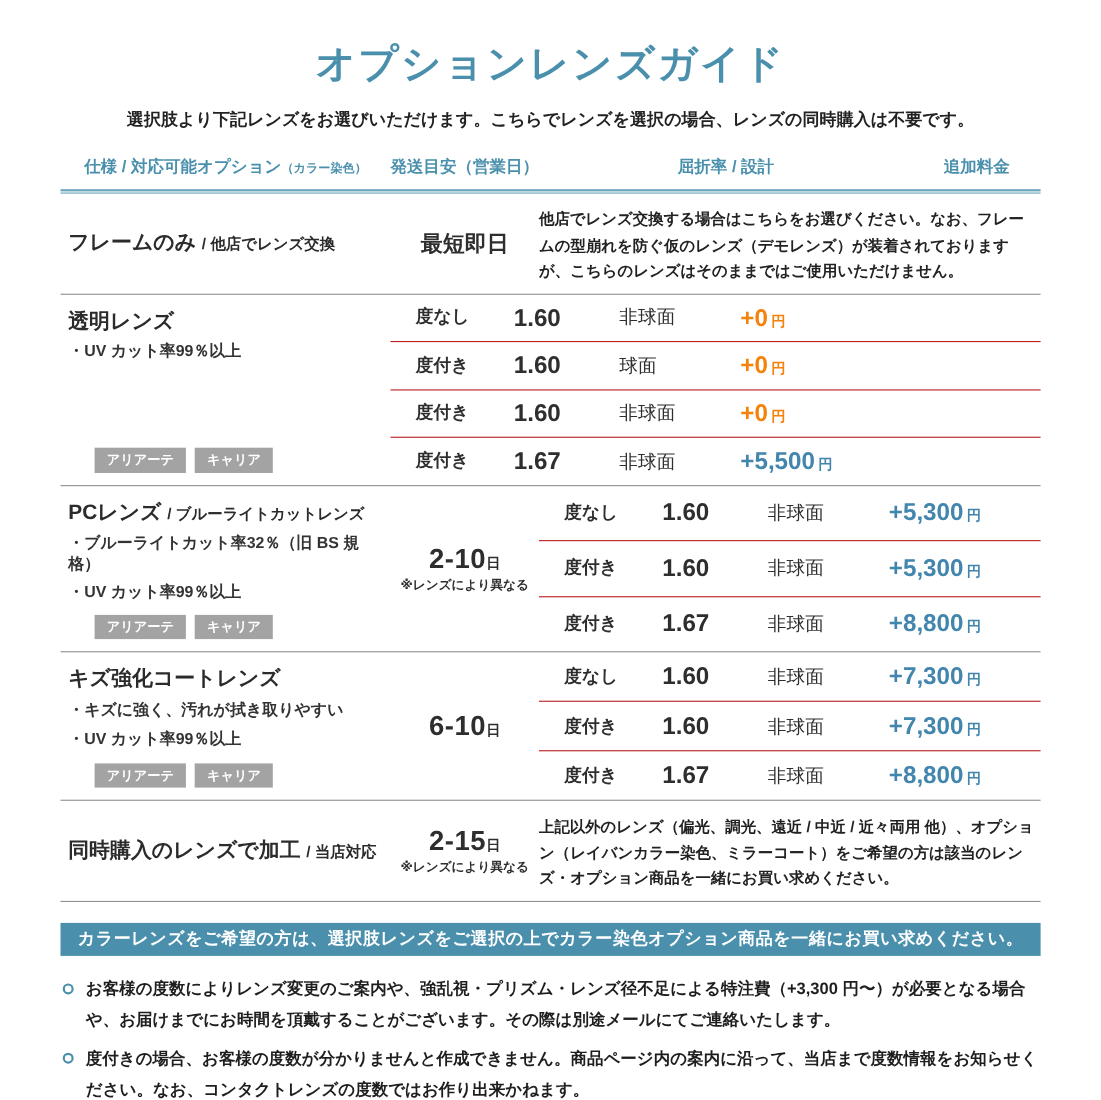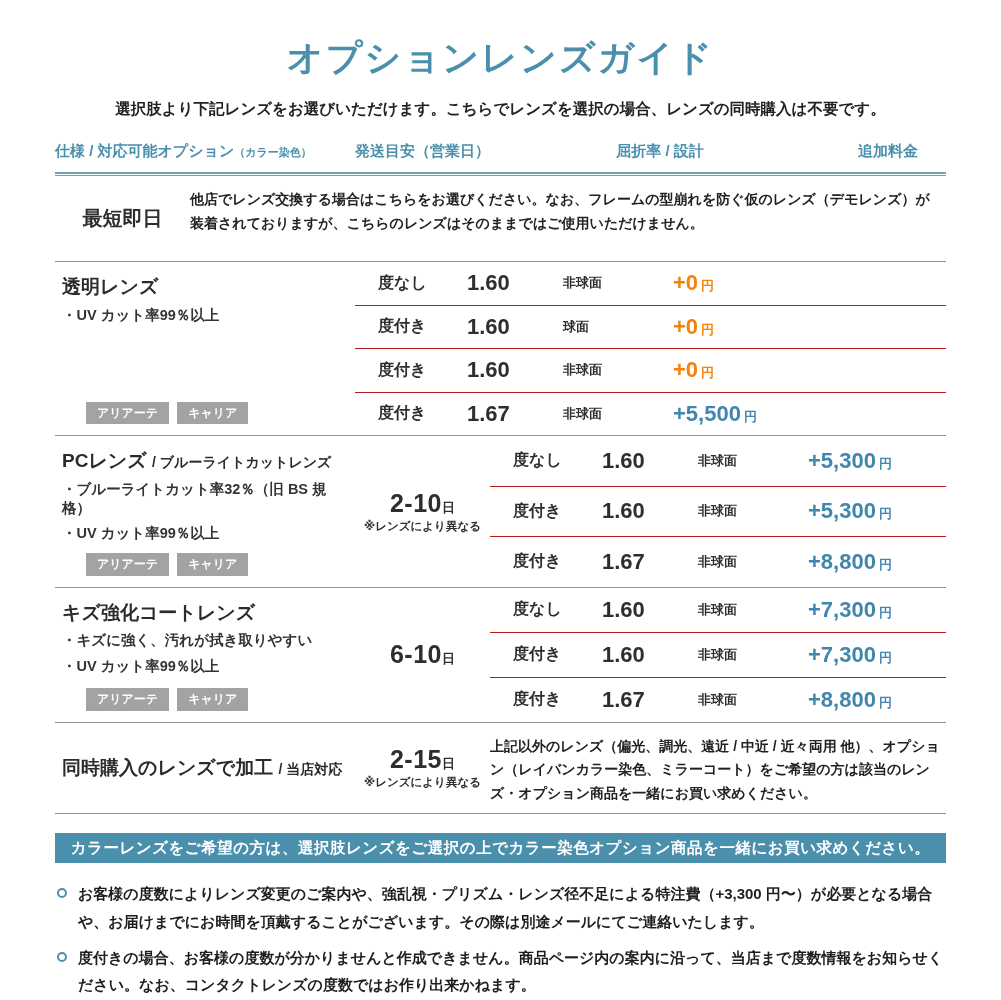--- a/index.html
+++ b/index.html
@@ -6,21 +6,21 @@
   html,body { width:1001px; height:1000px; background:#ffffff; overflow:hidden;
     font-family:"Liberation Sans","DejaVu Sans",sans-serif; color:#2e2e2e; }
 
   .page { width:1001px; height:1000px; padding-top:34px; }
 
   .title { text-align:center; font-size:36px; font-weight:bold; color:#4a90ad; letter-spacing:2px; }
   .subtitle { text-align:center; font-size:15.5px; font-weight:bold; margin-top:16px; color:#222; }
 
   .header-row { display:flex; margin:22px 55px 0; align-items:flex-end; }
   .hdr { color:#4a90ad; font-weight:bold; font-size:15px; }
-  .hdr-spec { width:300px; }
+  .hdr-spec { width:300px; text-align:center; }
   .hdr-spec .small { font-size:11px; }
   .hdr-ship { width:135px; text-align:center; }
   .hdr-right { flex:1; display:flex; }
   .hdr-index { width:340px; text-align:center; }
   .hdr-fee { flex:1; text-align:center; }
 
   .dbl-line { margin:11px 55px 0; height:4px; border-top:2px solid #6aa3bc; border-bottom:1px solid #6aa3bc; }
 
   .tbl { margin:0 55px; width:891px; }
   .section { display:flex; border-bottom:1px solid #909090; }
@@ -42,21 +42,21 @@
   .ship-main { font-size:20px; font-weight:bold; }
   .ship-days { font-size:25px; font-weight:bold; letter-spacing:0.5px; }
   .ship-days .unit { font-size:13px; letter-spacing:0; }
   .ship-note { font-size:11.5px; font-weight:bold; margin-top:1px; }
 
   .col-right { flex:1; display:flex; flex-direction:column; }
   .fee-row { flex:1; display:flex; align-items:center; border-bottom:1px solid #b91c1c; }
   .fee-row:last-child { border-bottom:none; }
   .cell-power { width:112px; padding-left:23px; font-size:16px; font-weight:bold; }
   .cell-index { width:96px; font-size:22px; font-weight:bold; }
-  .cell-design { width:110px; font-size:13px; font-weight:bold; }
+  .cell-design { width:110px; font-size:17px; font-weight:normal; }
   .cell-price { flex:1; font-size:22px; font-weight:bold; }
   .price-unit { font-size:13px; margin-left:3px; }
 
   .col-note { flex:1; padding:12px 4px 8px 0; font-size:14px; font-weight:600; line-height:1.68; color:#222; }
 
   .banner { margin:19px 55px 0; height:30px; background:#4a90ad; color:#ffffff; font-size:15.5px;
     font-weight:bold; text-align:center; line-height:30px; letter-spacing:0.5px; }
 
   .footnotes { margin:17px 57px 0; }
   .footnote { display:flex; gap:11px; margin-top:8px; }
@@ -80,20 +80,26 @@
       <span class="hdr hdr-index">屈折率 / 設計</span>
       <span class="hdr hdr-fee">追加料金</span>
     </div>
   </div>
 
   <div class="dbl-line"></div>
 
   <div class="tbl">
 
     <div class="section h-s1">
+      <div class="col-spec vcenter">
+        <div class="sec-title">
+          <span>フレームのみ</span>
+          <span class="suffix">/ 他店でレンズ交換</span>
+        </div>
+      </div>
       <div class="col-ship">
         <div class="ship-main">最短即日</div>
       </div>
       <div class="col-note">他店でレンズ交換する場合はこちらをお選びください。なお、フレームの型崩れを防ぐ仮のレンズ（デモレンズ）が装着されておりますが、こちらのレンズはそのままではご使用いただけません。</div>
     </div>
 
     <div class="section h-s2">
       <div class="col-spec">
         <div class="sec-title">透明レンズ</div>
         <div class="bullet">・UV カット率99％以上</div>

